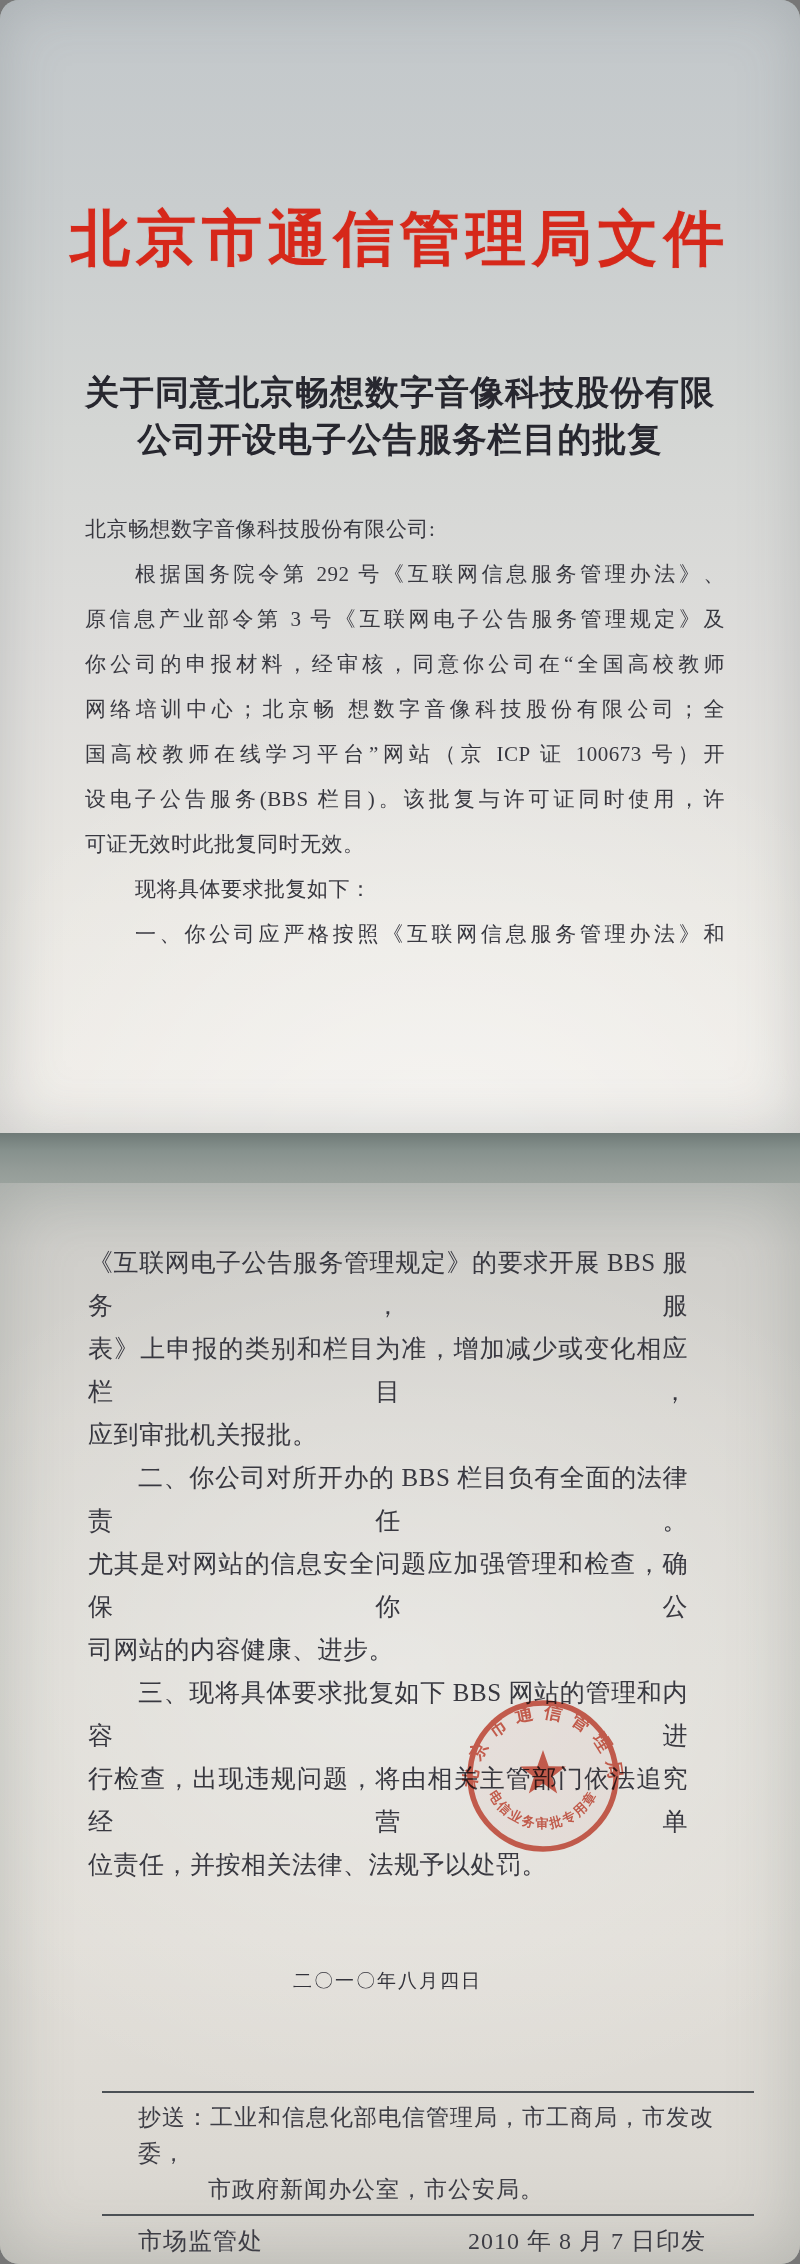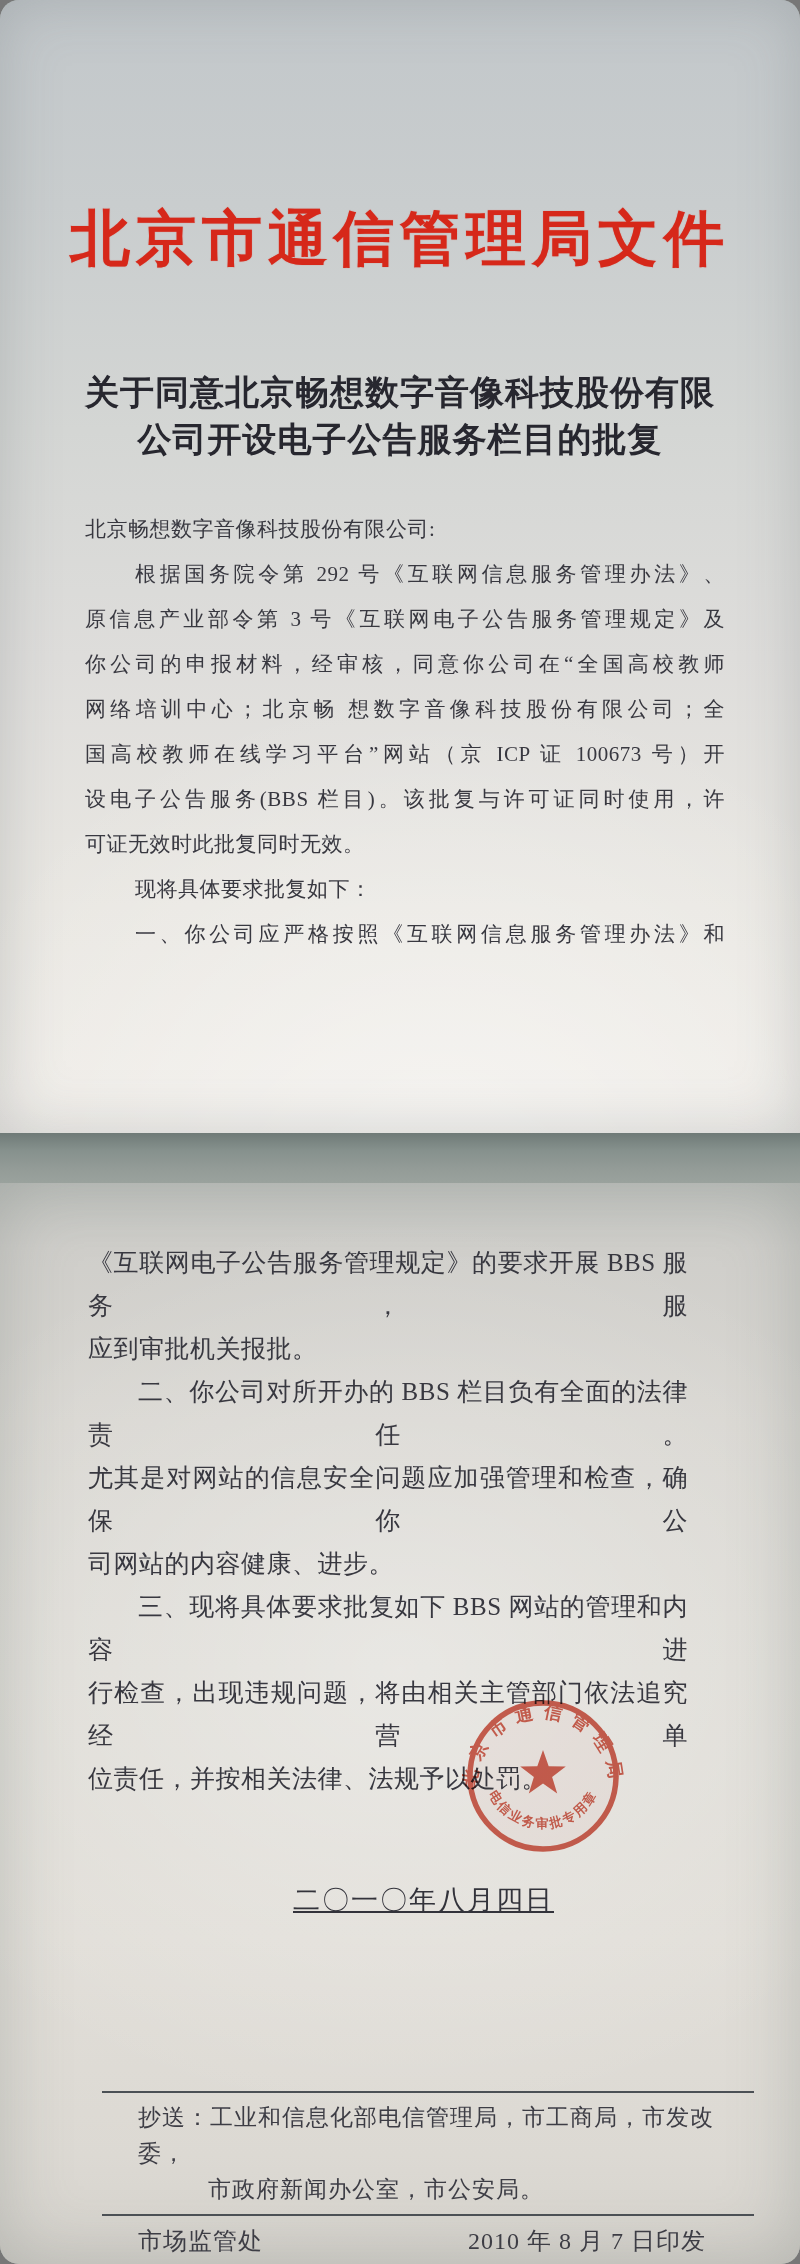--- a/index.html
+++ b/index.html
@@ -94,24 +94,23 @@
     padding: 58px 112px 0 88px;
     font-size: 25px;
     line-height: 43px;
     color: #383840;
   }
 
   .date-line {
     position: relative;
     z-index: 1;
     margin: 82px 0 0 293px;
-    font-size: 27px;
+    font-size: 19px;
     letter-spacing: 2px;
     color: #33333b;
-    text-decoration: underline;
   }
 
   .seal {
     position: absolute;
     left: 462px;
     top: 512px;
     width: 162px;
     height: 162px;
     z-index: 2;
     opacity: 0.82;
@@ -173,20 +172,21 @@
       <div class="line ind j">一、你公司应严格按照《互联网信息服务管理办法》和</div>
     </div>
   </div>
 
   <div class="photo-gap"></div>
 
   <div class="page2">
 
     <div class="body2">
       <div class="line j">《互联网电子公告服务管理规定》的要求开展 BBS 服务，服</div>
+      <div class="line j">表》上申报的类别和栏目为准，增加减少或变化相应栏目，</div>
       <div class="line">应到审批机关报批。</div>
       <div class="line ind j">二、你公司对所开办的 BBS 栏目负有全面的法律责任。</div>
       <div class="line j">尤其是对网站的信息安全问题应加强管理和检查，确保你公</div>
       <div class="line">司网站的内容健康、进步。</div>
       <div class="line ind j">三、现将具体要求批复如下 BBS 网站的管理和内容进</div>
       <div class="line j">行检查，出现违规问题，将由相关主管部门依法追究经营单</div>
       <div class="line">位责任，并按相关法律、法规予以处罚。</div>
     </div>
 
     <div class="date-line">二〇一〇年八月四日</div>

